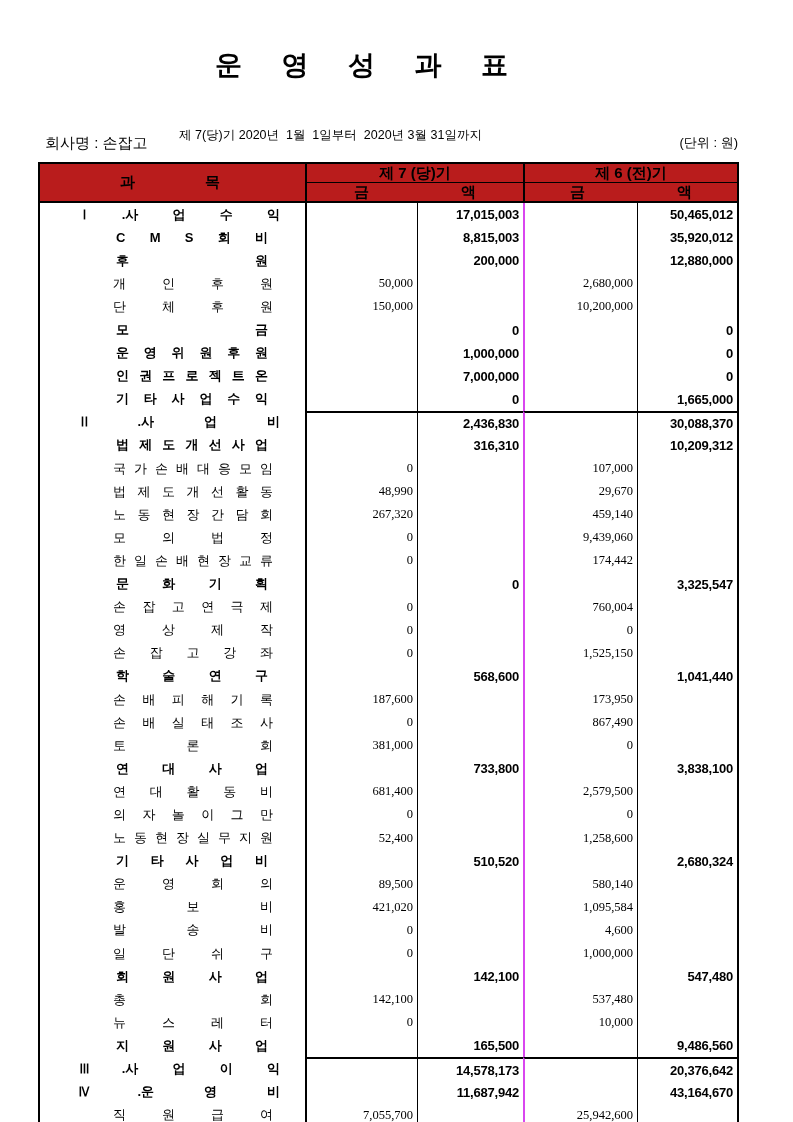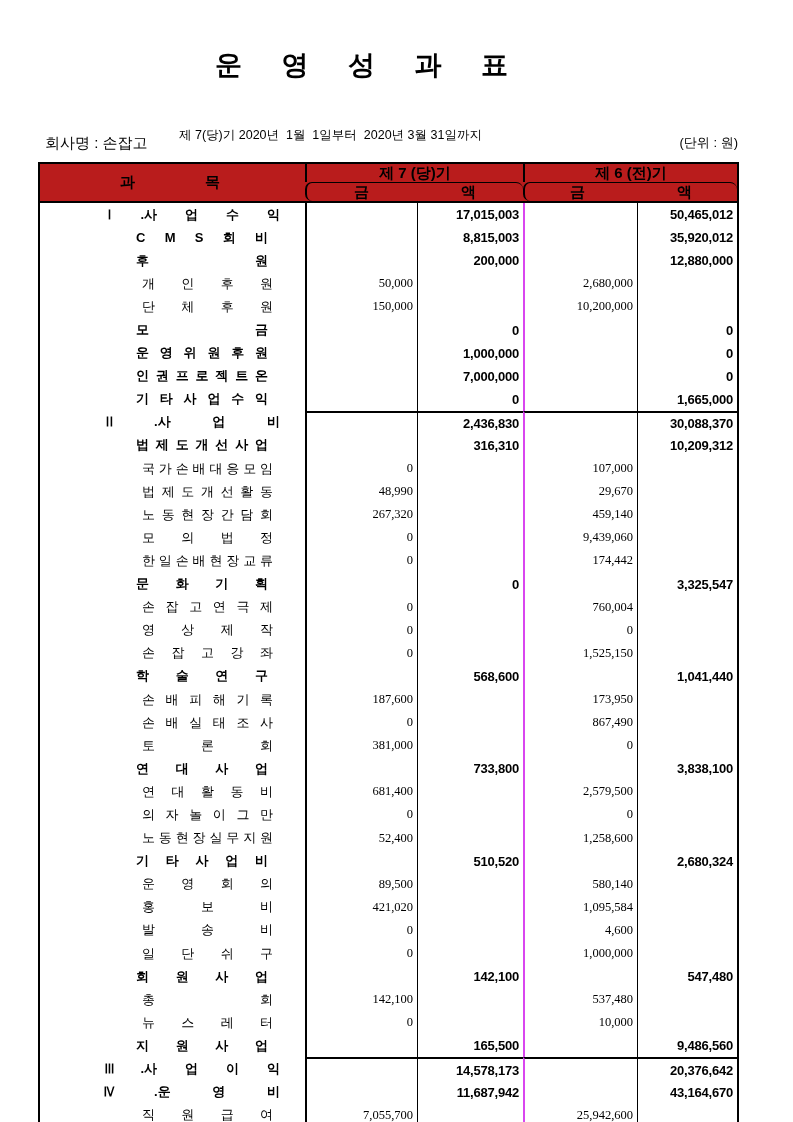--- a/index.html
+++ b/index.html
@@ -35,21 +35,21 @@
   .th-account .just { width:100px; margin-left:80px; }
   .th-p7 { grid-row:1; grid-column:2; }
   .th-p6 { grid-row:1; grid-column:3; }
   .th-p7, .th-p6 {
     border-left:2px solid #000; display:flex; align-items:center; justify-content:center;
   }
   .th-amt7 { grid-row:2; grid-column:2; }
   .th-amt6 { grid-row:2; grid-column:3; }
   .th-amt7, .th-amt6 {
     border-left:2px solid #000; border-top:1px solid #000;
-    display:flex; align-items:center; justify-content:center;border-radius:7px;
+    display:flex; align-items:center; justify-content:center;
   }
   .th-amt7 .just, .th-amt6 .just { width:122px; }
 
   .row {
     display:grid; grid-template-columns:265px 112px 106px 114px 1fr;
     height:23.1px;
   }
   .cell {
     box-sizing:border-box; height:100%;
     display:flex; align-items:center; overflow:hidden;
@@ -60,23 +60,23 @@
   .col-t6 { border-left:1px solid #000; }
   .row.sep .col-d7, .row.sep .col-t7, .row.sep .col-d6, .row.sep .col-t6 {
     border-top:2px solid #000;
   }
   .amt { justify-content:flex-end; padding-right:4px; }
   .col-d7, .col-d6 { font-family:"Liberation Serif", serif; font-size:12.5px; }
   .col-t7, .col-t6 { font-weight:700; font-size:13px; letter-spacing:-0.2px; }
 
   .col-label { font-size:13px; }
   .col-label .just { width:100%; }
-  .row.section  .col-label { padding-left:38px; padding-right:25px; font-weight:700;margin-left:25px; }
-  .row.subtotal .col-label { padding-left:76px; padding-right:37px; font-weight:700;margin-left:20px; }
-  .row.detail   .col-label { padding-left:102px; padding-right:32px; }
+  .row.section  .col-label { padding-left:38px; padding-right:25px; font-weight:700; }
+  .row.subtotal .col-label { padding-left:76px; padding-right:37px; font-weight:700; }
+  .row.detail   .col-label { padding-left:73px; padding-right:32px; }
 </style>
 </head>
 <body>
 
 <div class="page">
 
   <div class="doc-title just">운 영 성 과 표</div>
 
   <div class="periods">
     <div>제 7(당)기 2020년  1월  1일부터  2020년 3월 31일까지</div>

